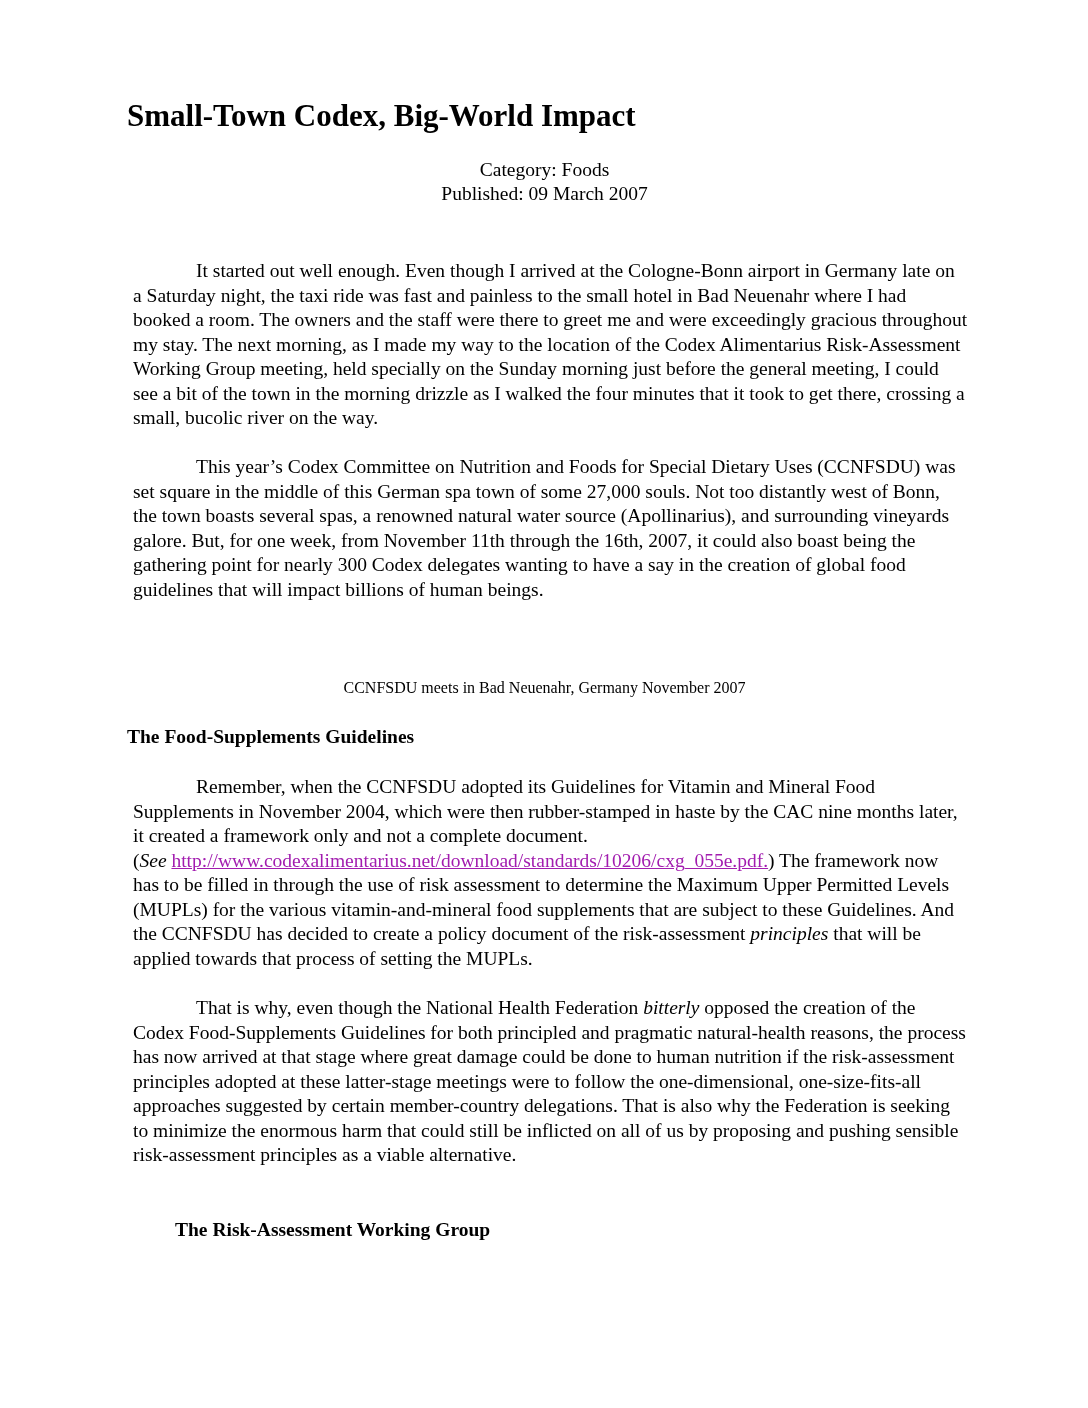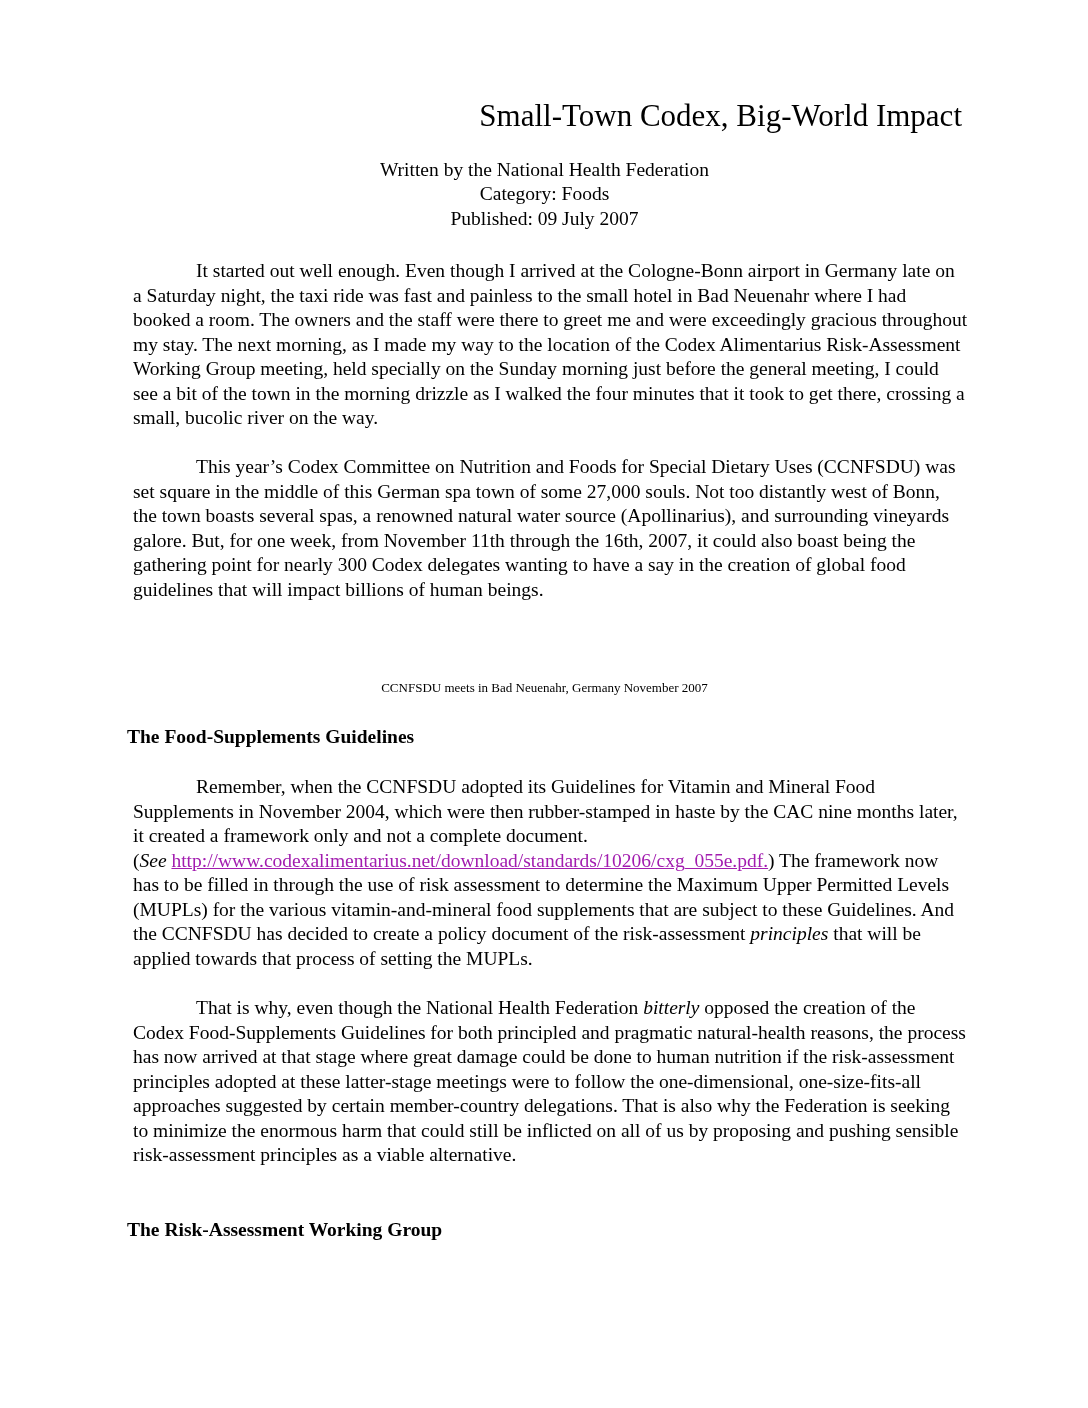--- a/index.html
+++ b/index.html
@@ -1,51 +1,50 @@
 <!DOCTYPE html>
 <html><head>
 <meta charset="utf-8">
 <style>
   html, body { margin: 0; padding: 0; background: #ffffff; }
   body { width: 1088px; height: 1408px; position: relative; overflow: hidden;
          font-family: "Liberation Serif", "DejaVu Serif", serif; color: #000; }
   .page { position: absolute; left: 127px; top: 0; width: 835px; }
-  .title { position: absolute; top: 96px; left: 0; width: 835px; text-align: right;
-           font-weight: normal; font-size: 31px; line-height: 40px; margin: 0; }
+  .title { position: absolute; top: 96px; left: 0; width: 835px; text-align: left;
+           font-weight: bold; font-size: 31px; line-height: 40px; margin: 0; }
   .meta { position: absolute; top: 158px; left: 0; width: 835px; text-align: center;
           font-size: 19.5px; line-height: 24.3px; }
   .meta div { margin: 0; }
   .para { position: absolute; left: 6px; width: 835px; font-size: 19.5px; line-height: 24.5px;
           margin: 0; text-indent: 63px; }
   .caption { position: absolute; left: 0; width: 835px; text-align: center;
-             font-size: 13px; line-height: 24.5px; }
+             font-size: 16px; line-height: 24.5px; }
   .heading { position: absolute; left: 0; font-weight: bold; font-size: 19.5px;
              line-height: 24.5px; margin: 0; text-align: center; }
   a.link { color: #a21caf; text-decoration: underline; }
   .ital { font-style: italic; }
   .bi { font-style: italic; font-weight: normal; }
 </style>
 </head>
 <body>
 
 <div class="page">
   <h1 class="title">Small-Town Codex, Big-World Impact</h1>
 
   <div class="meta">
-    <div>Written by the National Health Federation</div>
     <div>Category: Foods</div>
-    <div>Published: 09 July 2007</div>
+    <div>Published: 09 March 2007</div>
   </div>
 
   <p class="para" style="top:259px;">It started out well enough. Even though I arrived at the Cologne-Bonn airport in Germany late on a Saturday night, the taxi ride was fast and painless to the small hotel in Bad Neuenahr where I had booked a room. The owners and the staff were there to greet me and were exceedingly gracious throughout my stay. The next morning, as I made my way to the location of the Codex Alimentarius Risk-Assessment Working Group meeting, held specially on the Sunday morning just before the general meeting, I could see a bit of the town in the morning drizzle as I walked the four minutes that it took to get there, crossing a small, bucolic river on the way.</p>
 
   <p class="para" style="top:455px;">This year’s Codex Committee on Nutrition and Foods for Special Dietary Uses (CCNFSDU) was set square in the middle of this German spa town of some 27,000 souls. Not too distantly west of Bonn, the town boasts several spas, a renowned natural water source (Apollinarius), and surrounding vineyards galore. But, for one week, from November 11th through the 16th, 2007, it could also boast being the gathering point for nearly 300 Codex delegates wanting to have a say in the creation of global food guidelines that will impact billions of human beings.</p>
 
   <div class="caption" style="top:676px;">CCNFSDU meets in Bad Neuenahr, Germany November 2007</div>
 
   <h2 class="heading" style="top:725px;">The Food-Supplements Guidelines</h2>
 
   <p class="para" style="top:775px;"><span>Remember, when the CCNFSDU adopted its Guidelines for Vitamin and Mineral Food Supplements in November 2004, which were then rubber-stamped in haste by the CAC nine months later, it created a framework only and not a complete document.</span><br><span style="display:inline-block;text-indent:0;"></span><span>(</span><span class="ital">See</span> <a class="link" href="#">http://www.codexalimentarius.net/download/standards/10206/cxg_055e.pdf.</a><span>)</span><span> The framework now has to be filled in through the use of risk assessment to determine the Maximum Upper Permitted Levels (MUPLs) for the various vitamin-and-mineral food supplements that are subject to these Guidelines. And the CCNFSDU has decided to create a policy document of the risk-assessment </span><span class="bi">principles</span><span> that will be applied towards that process of setting the MUPLs.</span></p>
 
   <p class="para" style="top:996px;"><span>That is why, even though the National Health Federation </span><span class="bi">bitterly</span><span> opposed the creation of the Codex Food-Supplements Guidelines for both principled and pragmatic natural-health reasons, the process has now arrived at that stage where great damage could be done to human nutrition if the risk-assessment principles adopted at these latter-stage meetings were to follow the one-dimensional, one-size-fits-all approaches suggested by certain member-country delegations. That is also why the Federation is seeking to minimize the enormous harm that could still be inflicted on all of us by proposing and pushing sensible risk-assessment principles as a viable alternative.</span></p>
 
-  <h2 class="heading" style="top:1218px;">The Risk-Assessment Working Group</h2>
+  <h2 class="heading" style="top:1218px;margin-left:48px;">The Risk-Assessment Working Group</h2>
 </div>
 
 </body></html>

